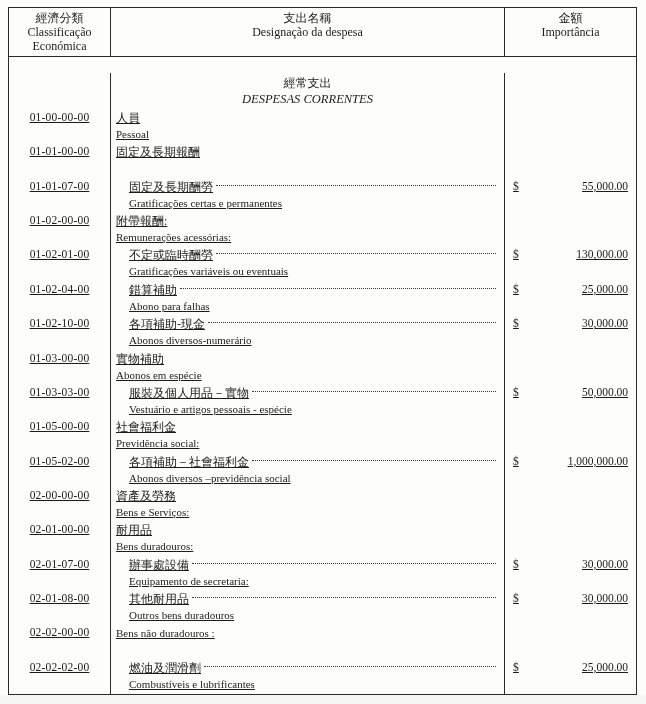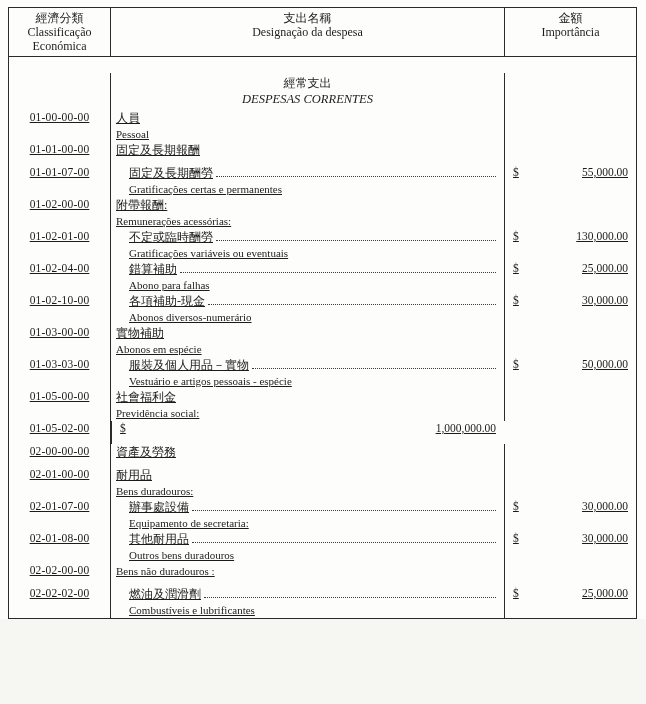--- a/index.html
+++ b/index.html
@@ -1,34 +1,34 @@
 <!DOCTYPE html>
 <html><head>
 <meta charset="utf-8">
 <style>
   html,body{margin:0;padding:0;background:#f6f6f2;}
   body{width:646px;height:704px;overflow:hidden;font-family:"Liberation Serif","DejaVu Serif",serif;color:#1c1c1c;}
-  .page{width:646px;height:619px;background:#fdfdfb;box-sizing:border-box;padding:7px 9px 0 8px;}
+  .page{width:646px;height:695px;background:#fdfdfb;box-sizing:border-box;padding:7px 9px 0 8px;}
   .table{border:1px solid #2a2a2a;box-sizing:border-box;height:100%;display:flex;flex-direction:column;background:#fdfdfb;overflow:hidden;}
   .hdr{display:grid;grid-template-columns:102px 1fr 132px;border-bottom:1px solid #2a2a2a;}
   .hdr > div{padding:3px 4px;text-align:center;font-size:12px;line-height:14px;}
   .hdr .c1{border-right:1px solid #2a2a2a;}
   .hdr .c3{border-left:1px solid #2a2a2a;}
   .body{flex:1;display:flex;flex-direction:column;}
   .section{display:grid;grid-template-columns:102px 1fr 132px;margin-top:16px;}
   .section .mid{text-align:center;font-size:12px;line-height:16px;padding:2px 0 3px 0;}
   .section .pt-i{font-style:italic;font-size:12.5px;}
   .row{display:grid;grid-template-columns:102px 1fr 132px;}
   .cell-code{border-right:1px solid #2a2a2a;text-align:center;font-size:11.5px;padding-top:1px;letter-spacing:.2px;}
   .cell-amt{border-left:1px solid #2a2a2a;font-size:11.5px;padding:1px 8px 0 8px;display:flex;justify-content:space-between;align-items:flex-start;}
   .cell-desc{padding:0 6px 0 5px;font-size:12px;}
   .line{display:flex;align-items:baseline;line-height:16px;}
   .line.zh{font-size:12px;}
   .line.pt{font-size:11px;line-height:16px;}
-  .row.indent .line.zh{padding-left:13px;}
+  .row.indent .line.zh{padding-left:13px;align-items:center;}
   .row.indent .line.pt{padding-left:13px;}
   .leader{flex:1;border-bottom:1.6px dotted #3a3a3a;margin:0 2px 3px 3px;}
   .section .side-l{border-right:1px solid #2a2a2a;}
   .section .side-r{border-left:1px solid #2a2a2a;}
   .val{text-align:right;}
 </style>
 </head>
 <body>
 
 <div class="page">
@@ -205,33 +205,41 @@
       <div class="line pt">Previdência social:</div>
     </div>
     <div class="cell-amt">
       <span class="cur"></span>
       <span class="val"></span>
     </div>
   </div>
 
   <div class="row indent" style="flex:1;">
     <div class="cell-code code">01-05-02-00</div>
+    <div class="cell-desc">
+      <div class="line zh">
+        <span class="zh-text">各項補助－社會福利金</span>
+        <span class="leader"></span>
+      </div>
+      <div class="line pt">Abonos diversos –previdência social</div>
+    </div>
     <div class="cell-amt">
       <span class="cur">$</span>
       <span class="val">1,000,000.00</span>
     </div>
   </div>
 
   <div class="row" style="flex:1;">
     <div class="cell-code code">02-00-00-00</div>
     <div class="cell-desc">
       <div class="line zh">
         <span class="zh-text">資產及勞務</span>
 
       </div>
+      <div class="line pt">Bens e Serviços:</div>
     </div>
     <div class="cell-amt">
       <span class="cur"></span>
       <span class="val"></span>
     </div>
   </div>
 
   <div class="row" style="flex:1;">
     <div class="cell-code code">02-01-00-00</div>
     <div class="cell-desc">

